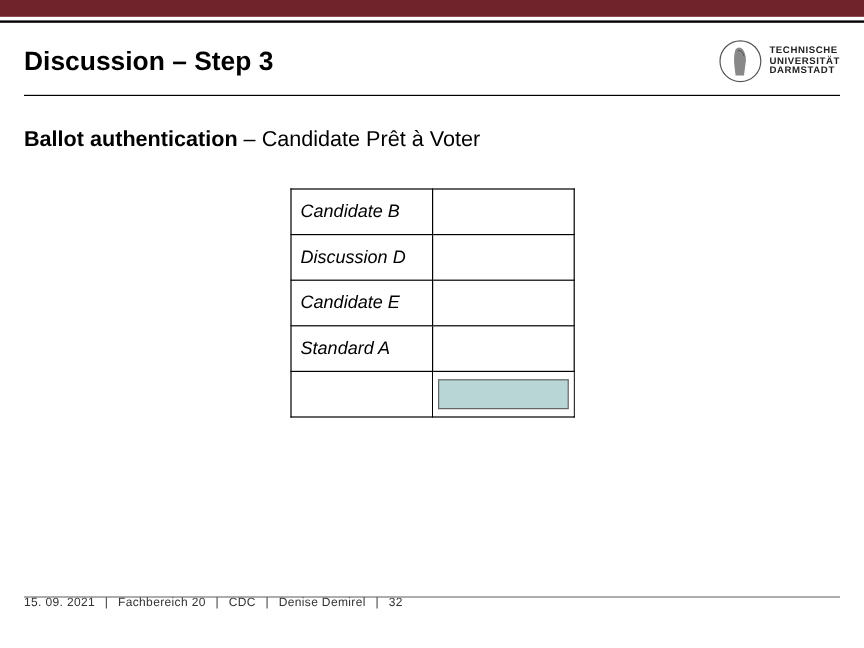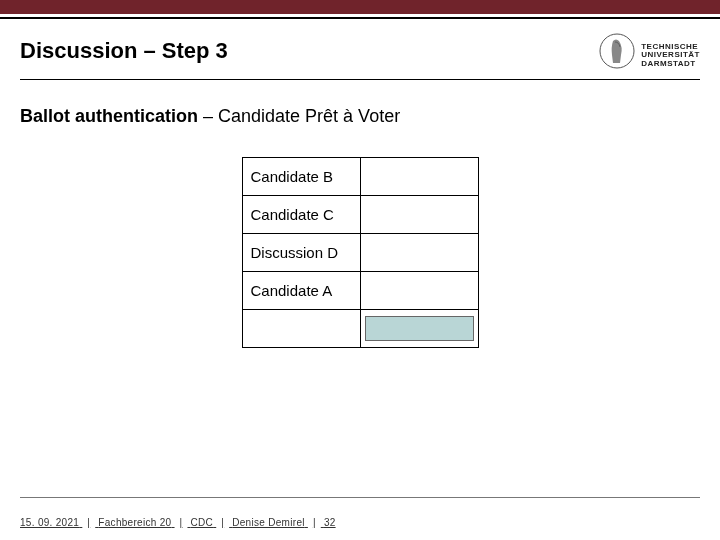--- a/index.html
+++ b/index.html
@@ -28,21 +28,21 @@
     align-items: center;
     padding: 14px 20px 10px 20px;
   }
   .slide-title {
     font-size: 22px;
     font-weight: bold;
     color: #000;
   }
   .logo-block {
     display: flex;
-    align-items: flex-end;
+    align-items: center;
     gap: 6px;
   }
   .logo-seal {
     width: 36px;
     height: 36px;
   }
   .logo-text {
     font-size: 8px;
     line-height: 1.1;
     letter-spacing: 0.5px;
@@ -58,20 +58,21 @@
     padding: 26px 20px 0 20px;
     font-size: 18px;
     color: #000;
   }
   .section-line .bold {
     font-weight: bold;
   }
   .ballot-table {
     margin: 30px auto 0 auto;
     border-collapse: collapse;
+    font-style: italic;
   }
   .ballot-table td {
     border: 1.5px solid #000;
     height: 38px;
     padding: 0 8px;
     font-size: 15px;
     vertical-align: middle;
   }
   .ballot-table td.col-name {
     width: 118px;
@@ -97,25 +98,24 @@
     position: absolute;
     left: 20px;
     right: 20px;
     bottom: 42px;
     height: 1px;
     background: #777;
   }
   .footer {
     position: absolute;
     left: 20px;
-    bottom: 12px;
+    bottom: 32px;
     font-size: 10px;
     color: #333;
     letter-spacing: 0.3px;
-    text-decoration: underline;
   }
   .footer .sep {
     margin: 0 5px;
   }
 </style>
 </head>
 <body>
 
 <div class="top-bar"></div>
 <div class="thin-line"></div>
@@ -144,29 +144,29 @@
   <span class="bold">Ballot authentication</span><span> – Candidate Prêt à Voter</span>
 </div>
 
 <table class="ballot-table">
   <tbody>
       <tr>
     <td class="col-name">Candidate B</td>
     <td class="col-vote"></td>
   </tr>
   <tr>
-    <td class="col-name">Candidate C</td>
-    <td class="col-vote"></td>
-  </tr>
-  <tr>
     <td class="col-name">Discussion D</td>
     <td class="col-vote"></td>
   </tr>
   <tr>
-    <td class="col-name">Candidate A</td>
+    <td class="col-name">Candidate E</td>
+    <td class="col-vote"></td>
+  </tr>
+  <tr>
+    <td class="col-name">Standard A</td>
     <td class="col-vote"></td>
   </tr>
   <tr class="last">
     <td class="col-name"></td>
     <td class="col-vote">
       <div class="shaded-box"></div>
     </td>
   </tr>
 </tbody>
   </table>

